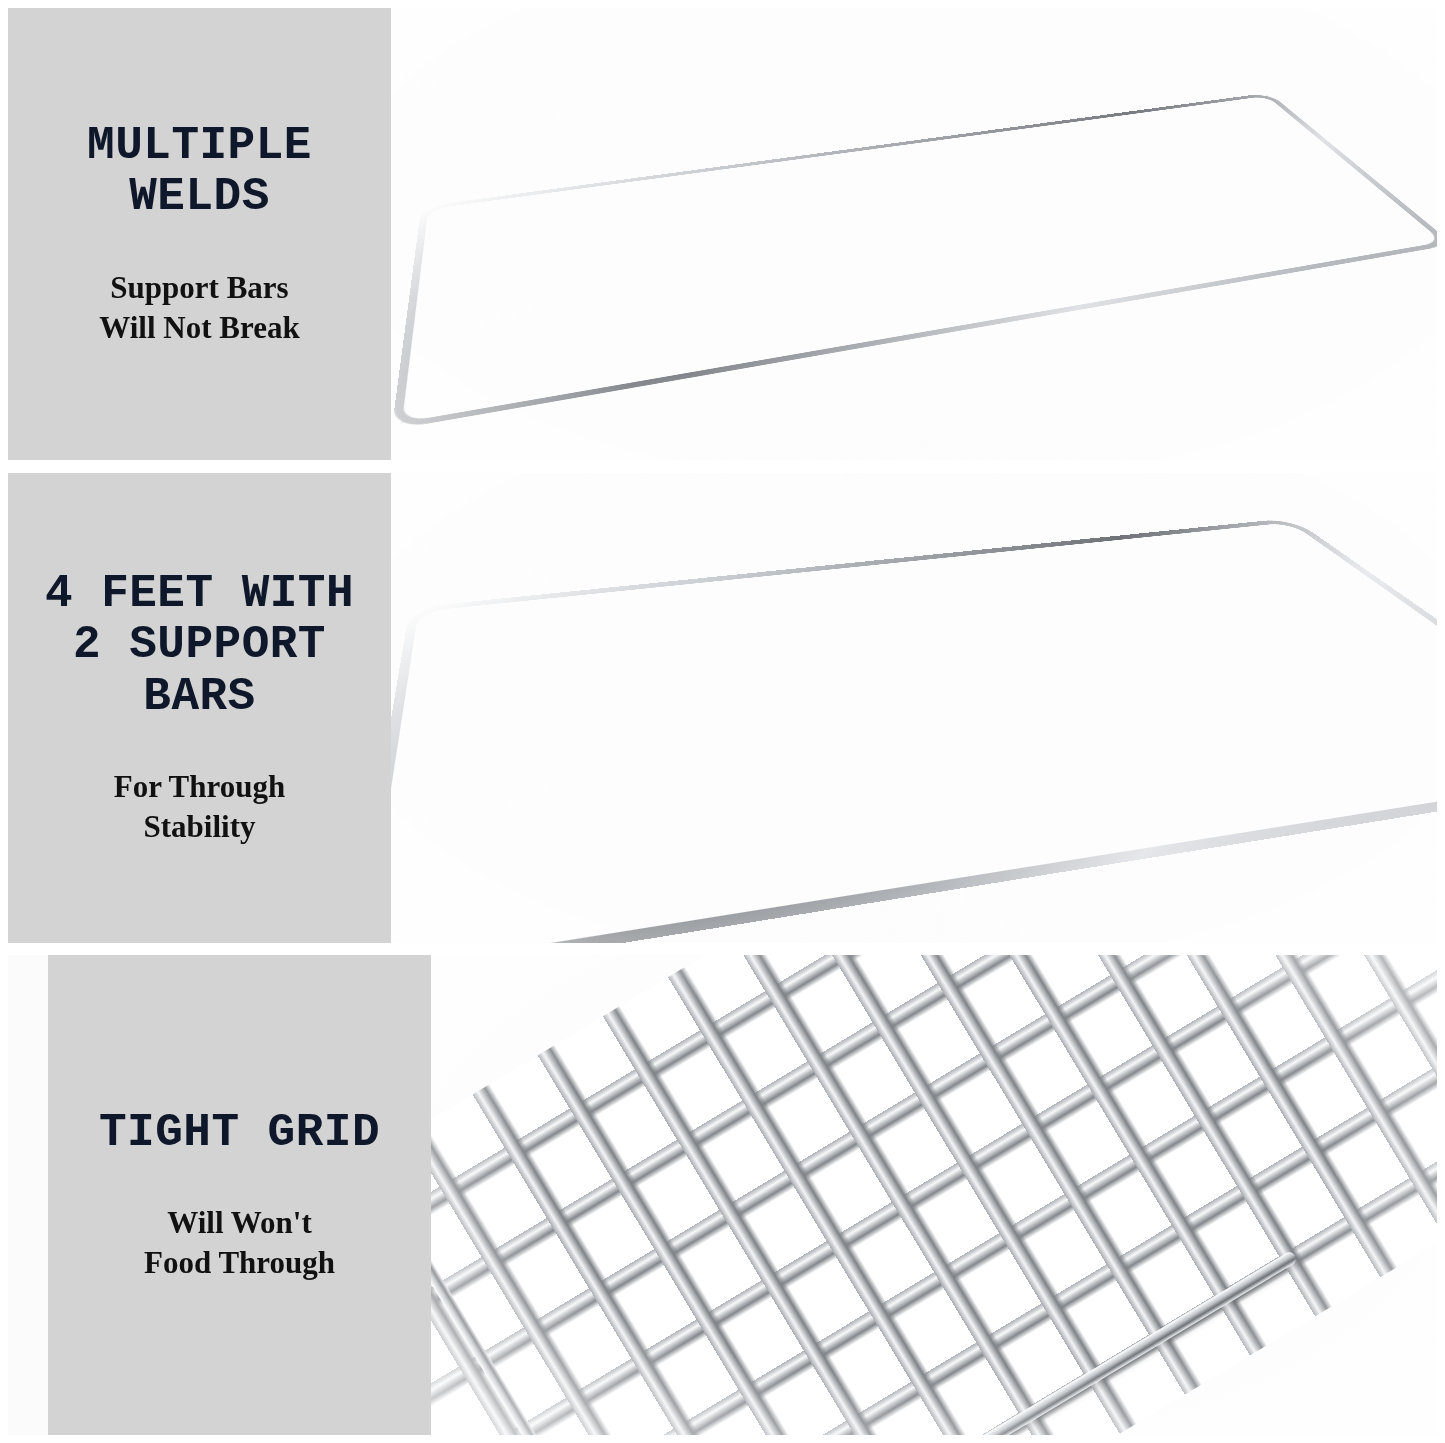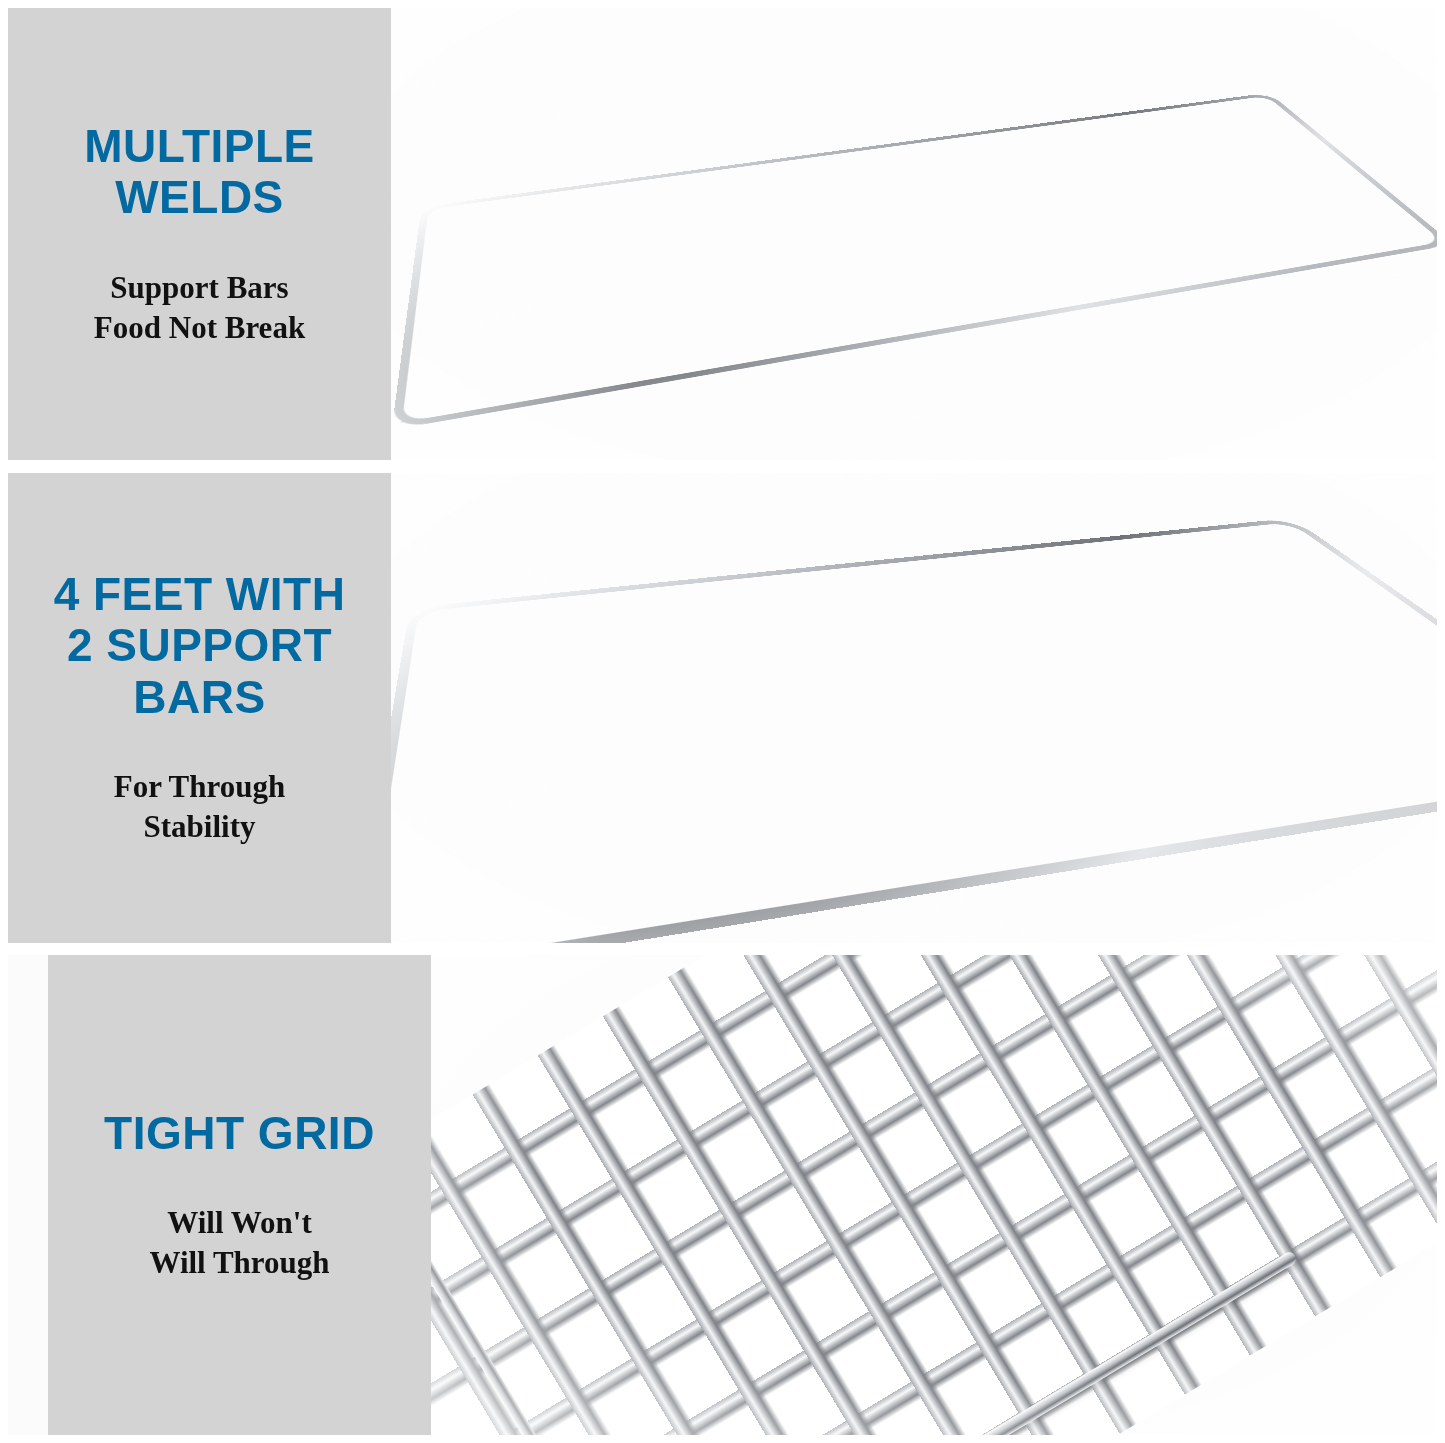--- a/index.html
+++ b/index.html
@@ -41,23 +41,23 @@
     background: #d3d3d3;
     display: flex;
     flex-direction: column;
     align-items: center;
     justify-content: center;
     box-sizing: border-box;
     padding: 10px 14px;
     text-align: center;
   }
   .caption-title {
-    font-family: Liberation Sans, sans-serif;
+    font-family: Liberation Mono, monospace;
     font-weight: bold;
-    color: #0369a1;
+    color: #0f172a;
     letter-spacing: 0.5px;
     line-height: 1.12;
     text-transform: uppercase;
   }
   .p1 .caption-title { font-size: 46px; }
   .p2 .caption-title { font-size: 46px; }
   .p3 .caption-title { font-size: 46px; }
 
   .caption-sub {
     font-family: "Liberation Serif", serif;
@@ -231,21 +231,21 @@
 
 <div class="page">
 
   <section class="panel panel-1 p1">
     <div class="caption">
       <div class="caption-title">
         <div>MULTIPLE WELDS</div>
       </div>
       <div class="caption-sub">
         <div>Support Bars</div>
-        <div>Food Not Break</div>
+        <div>Will Not Break</div>
       </div>
     </div>
     <div class="photo">
       <div class="rack-wrap">
         <div class="rack1">
           <div class="mesh"></div>
           <div class="support s1"></div>
           <div class="support s2"></div>
           <div class="frame"></div>
         </div>
@@ -281,21 +281,21 @@
     </div>
   </section>
 
   <section class="panel panel-3 p3">
     <div class="caption">
       <div class="caption-title">
         <div>TIGHT GRID</div>
       </div>
       <div class="caption-sub">
         <div>Will Won't</div>
-        <div>Will Through</div>
+        <div>Food Through</div>
       </div>
     </div>
     <div class="photo">
       <div class="rack-wrap">
         <div class="rack3">
           <div class="mesh"></div>
           <div class="edge"></div>
           <div class="sbar"></div>
         </div>
         <div class="vignette"></div>

